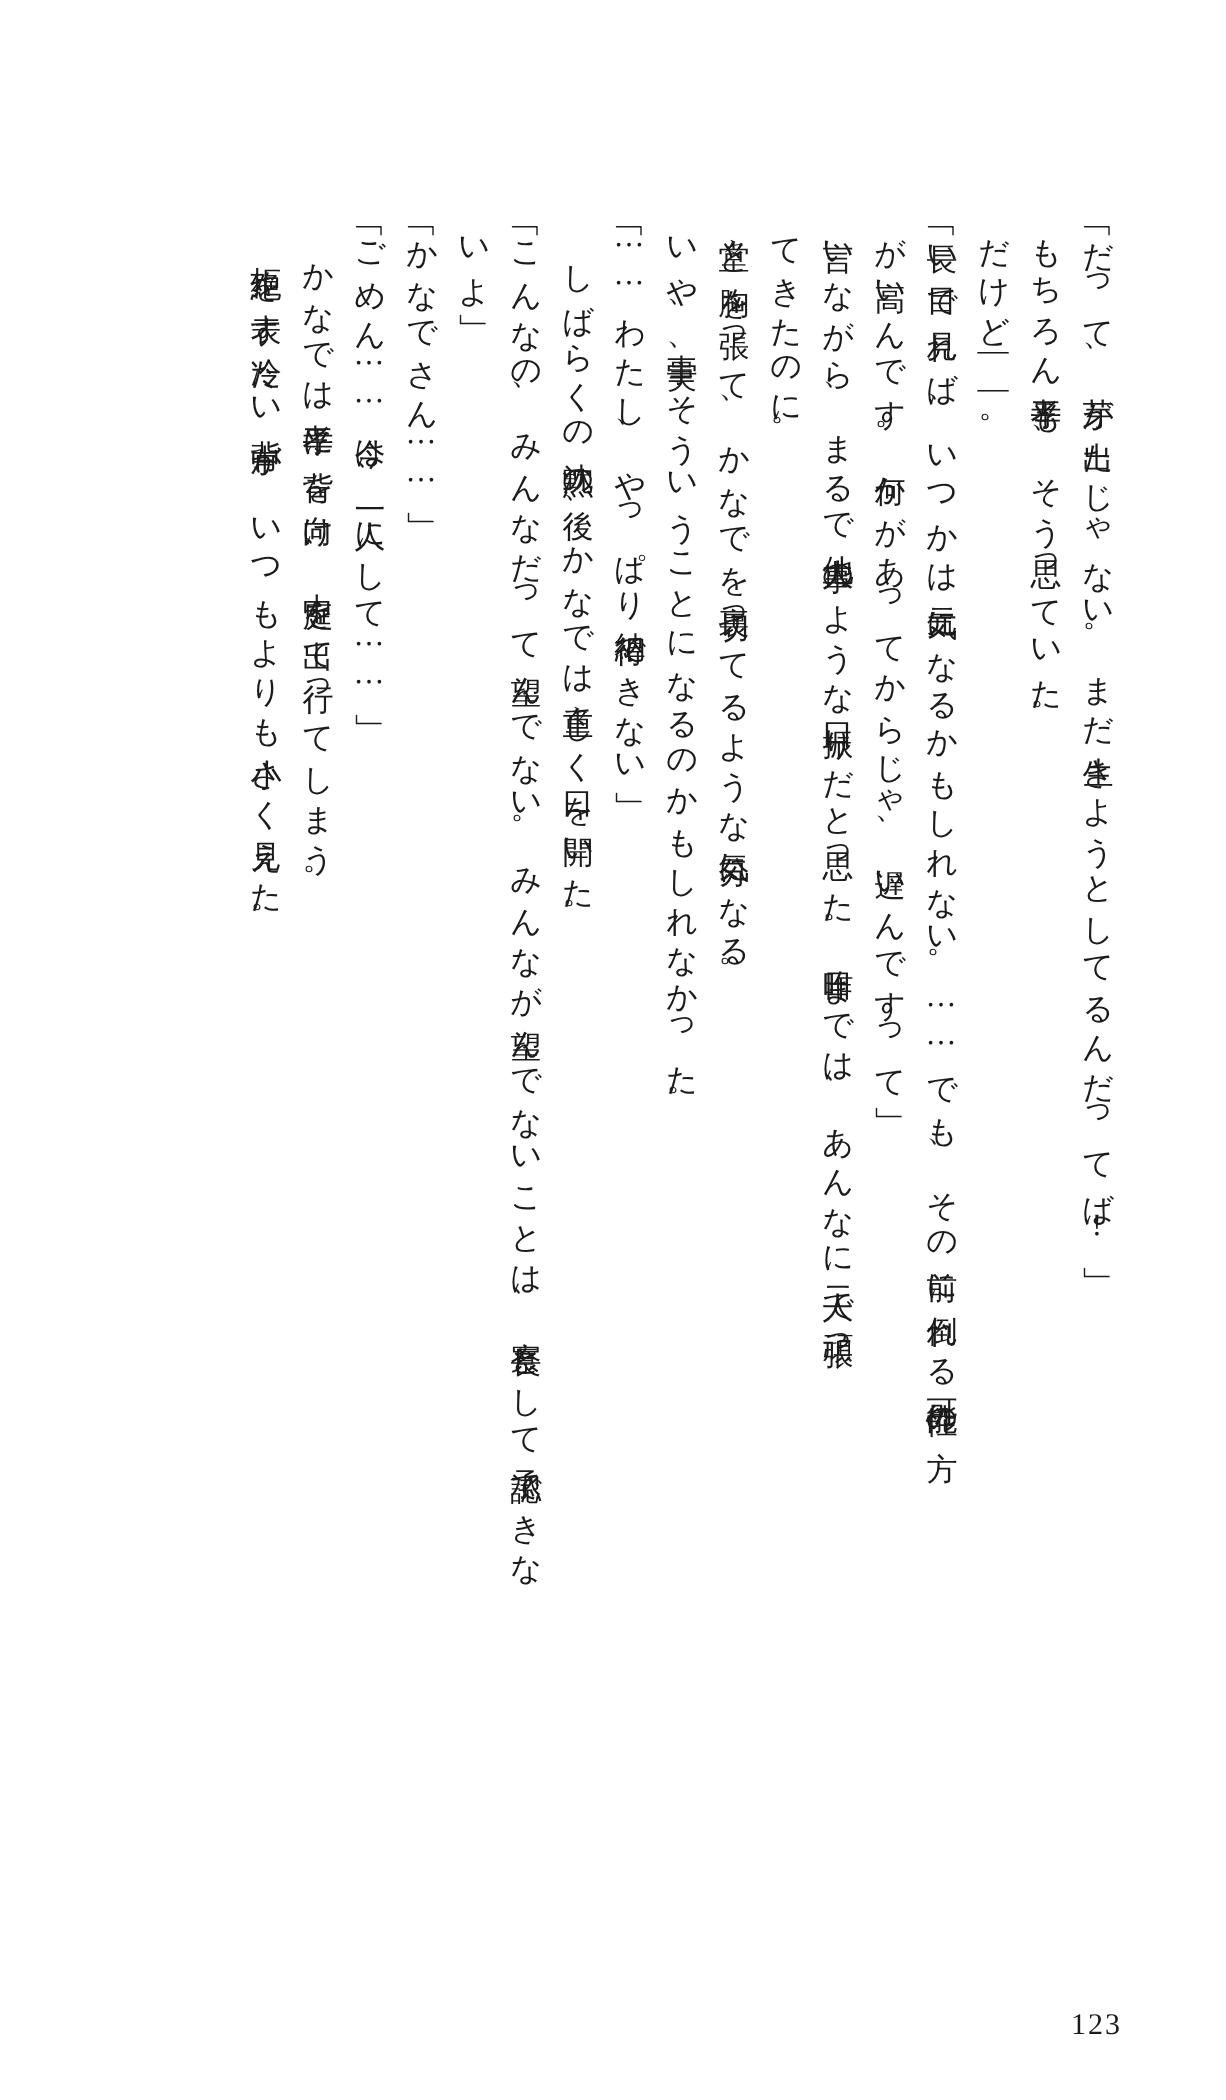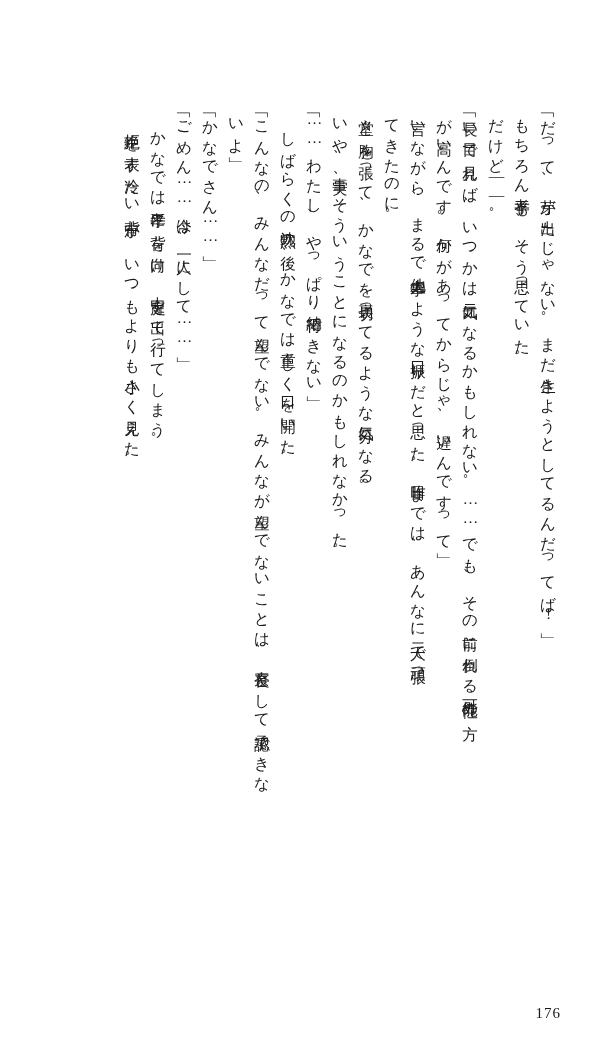--- a/index.html
+++ b/index.html
@@ -76,15 +76,15 @@
       <div class="line">「……わたし、やっぱり納得できない」</div>
       <div class="line indent-1">しばらくの沈黙の後、かなでは重々しく口を開いた。</div>
       <div class="line">「こんなの、みんなだって望んでない。みんなが望んでないことは、寮長として承認できな</div>
       <div class="line">いよ」</div>
       <div class="line">「かなでさん……」</div>
       <div class="line">「ごめん……今は、一人にして……」</div>
       <div class="line indent-1">かなでは孝平に背を向け、中庭を出て行ってしまう。</div>
       <div class="line indent-1">拒絶を表す冷たい背中が、いつもよりも小さく見えた。</div>
     </div>
 
-  <div class="page-number">176</div>
+  <div class="page-number">123</div>
 
 </div>
 
 </body></html>

